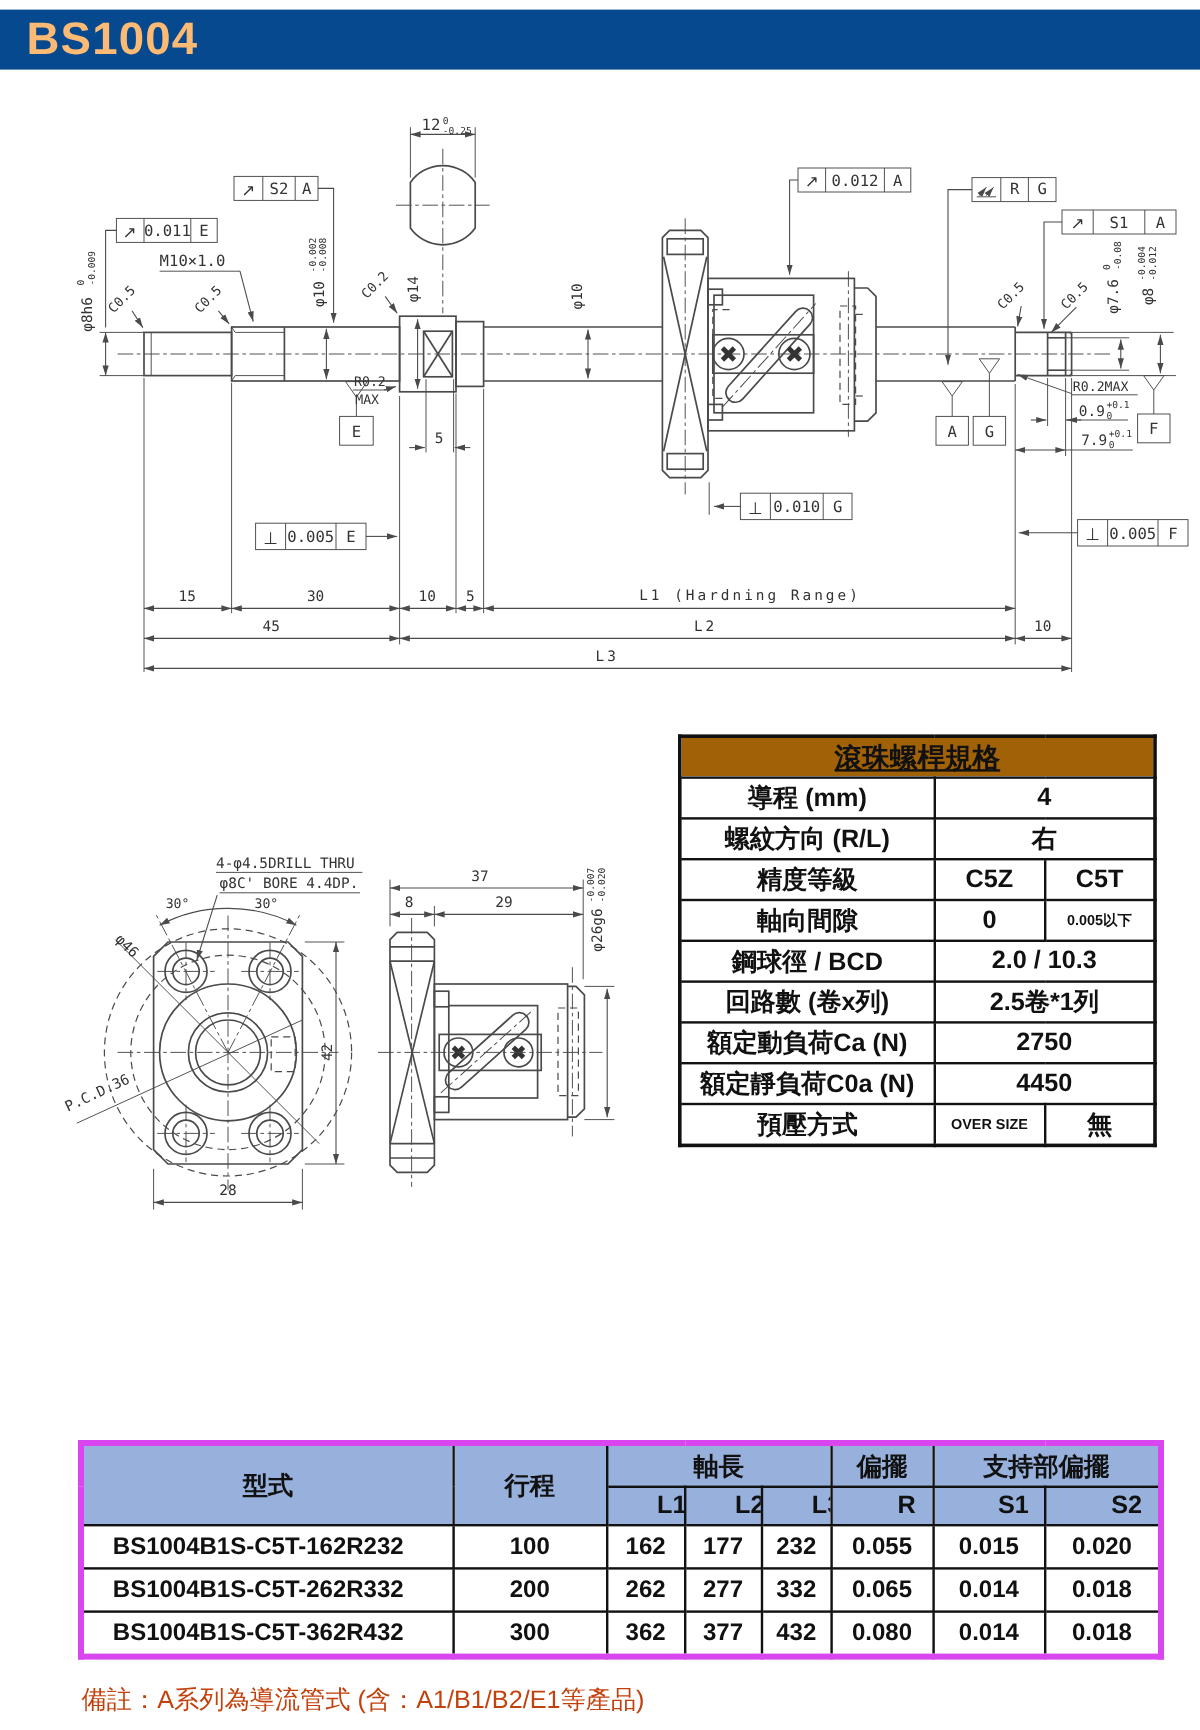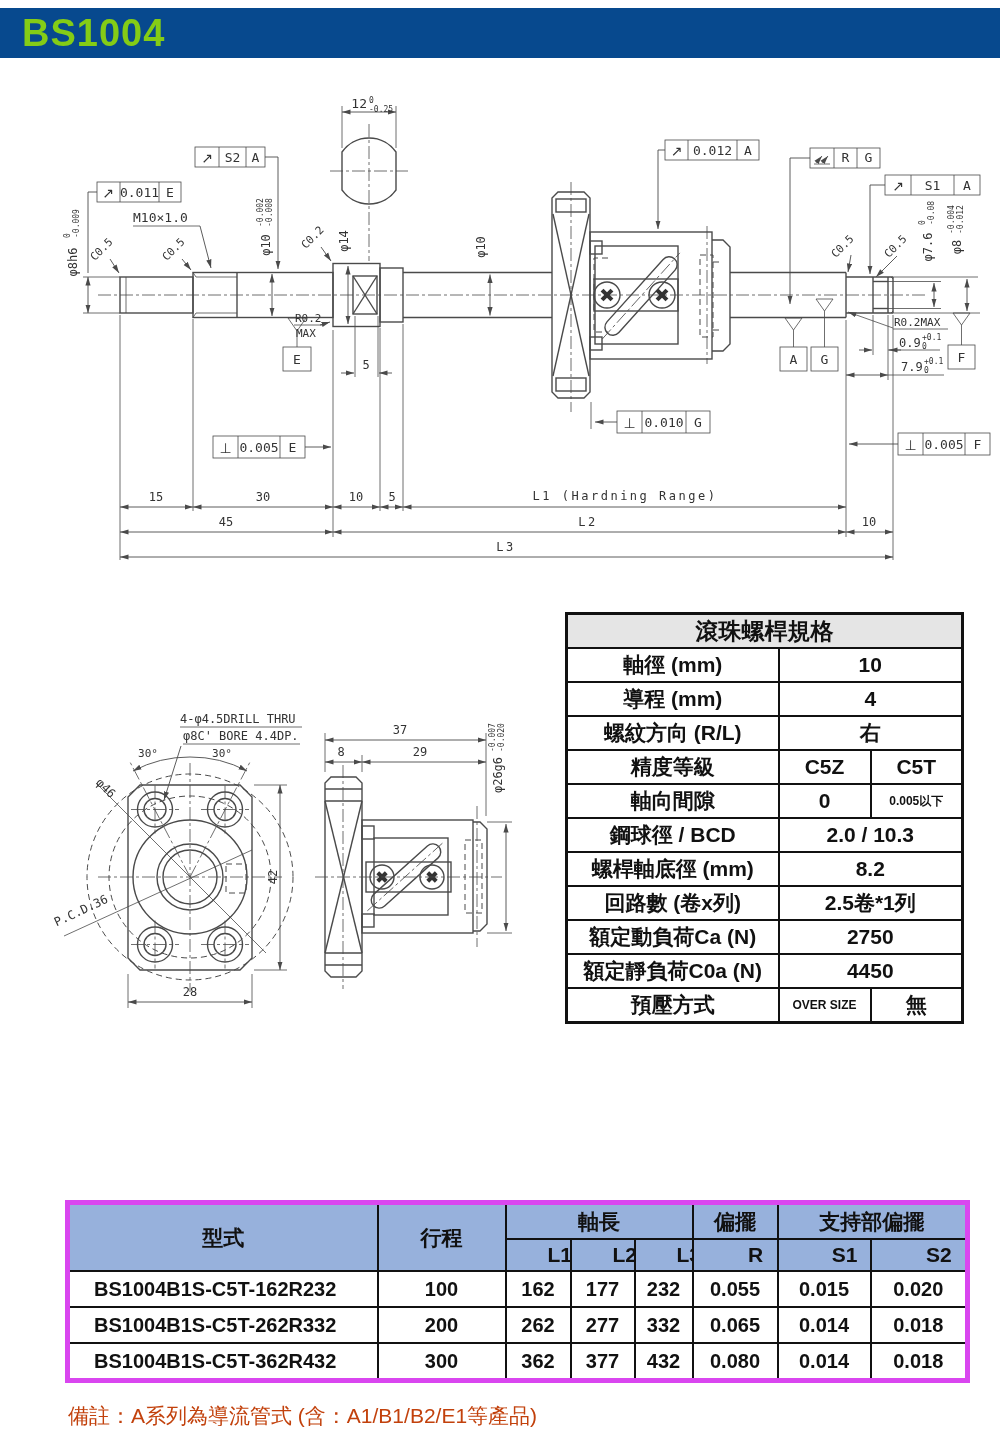--- a/index.html
+++ b/index.html
@@ -1,36 +1,36 @@
 <!DOCTYPE html>
 <html><head>
 <meta charset="utf-8">
 <style>
   html,body{margin:0;padding:0;background:#fff;}
   body{width:1000px;height:1442px;position:relative;font-family:"Liberation Sans","DejaVu Sans",sans-serif;overflow:hidden;}
   .titlebar{position:absolute;left:0;top:8px;width:1000px;height:50px;background:#07498e;display:flex;align-items:center;}
-  .titlebar .ttl{color:#84cc16;font-size:38px;font-weight:bold;margin-left:22px;letter-spacing:1px;}
+  .titlebar .ttl{color:#fdba74;font-size:38px;font-weight:bold;margin-left:22px;letter-spacing:1px;}
   svg{position:absolute;}
   .ln{stroke:#4a4a4a;stroke-width:1.4;fill:none;}
   .thin{stroke:#4a4a4a;stroke-width:0.8;fill:none;}
   .dim{stroke:#4a4a4a;stroke-width:0.9;fill:none;}
   .cl{stroke:#4a4a4a;stroke-width:0.8;fill:none;stroke-dasharray:13 3 3 3;}
   .hid{stroke:#4a4a4a;stroke-width:1;fill:none;stroke-dasharray:6 4;}
   text{fill:#333;}
   .t13{font:13px "DejaVu Sans Mono","Liberation Mono",monospace;}
   .t12{font:12px "DejaVu Sans Mono","Liberation Mono",monospace;}
   .t11{font:11px "DejaVu Sans Mono","Liberation Mono",monospace;}
   .t8{font:8px "DejaVu Sans Mono","Liberation Mono",monospace;}
   .sym{font:14px "DejaVu Sans","Liberation Sans",sans-serif;}
   .ls{letter-spacing:2.5px;}
   table{border-collapse:collapse;position:absolute;table-layout:fixed;background:#fff;}
   td{border:2px solid #111;color:#111;text-align:center;font-weight:bold;padding:0;overflow:hidden;}
   .spec{left:565px;top:612px;width:396px;border:3px solid #111;}
   .spec td{font-size:21px;height:32px;}
-  .spec td.ttl2{background:#e5e5e5;font-size:23px;}
+  .spec td.ttl2{background:#a16207;font-size:23px;text-decoration:underline;}
   .spec td.sm{font-size:12px;}
   .models{left:65px;top:1200px;width:900px;border:5px solid #d946ef;}
   .models td{font-size:20px;}
   .models .hd td{background:#97b1dc;font-size:21px;}
   .models .h1 td{height:33px;} .models .h2 td{height:30px;padding-left:41px;}
   .models .dr td{height:34px;}
   .models td.mname{text-align:left;padding-left:24px;font-size:20px;}
   .note{position:absolute;left:68px;top:1402px;font-size:21px;color:#c2410c;}
 </style>
 </head>
@@ -462,48 +462,40 @@
   <colgroup>
       <col style="width:212px">
       <col style="width:92px">
       <col style="width:92px">
     </colgroup>
   <tbody>
       <tr>
         <td colspan="3" class="ttl2">滾珠螺桿規格</td>
       </tr>
   <tr>
-        <td>軸徑 (mm)</td>
-        <td colspan="2">10</td>
-      </tr>
-  <tr>
         <td>導程 (mm)</td>
         <td colspan="2">4</td>
       </tr>
   <tr>
         <td>螺紋方向 (R/L)</td>
         <td colspan="2">右</td>
       </tr>
   <tr>
         <td>精度等級</td>
         <td>C5Z</td>
         <td>C5T</td>
       </tr>
   <tr>
         <td>軸向間隙</td>
         <td>0</td>
         <td class="sm">0.005以下</td>
       </tr>
   <tr>
         <td>鋼球徑 / BCD</td>
         <td colspan="2">2.0 / 10.3</td>
-      </tr>
-  <tr>
-        <td>螺桿軸底徑 (mm)</td>
-        <td colspan="2">8.2</td>
       </tr>
   <tr>
         <td>回路數 (卷x列)</td>
         <td colspan="2">2.5卷*1列</td>
       </tr>
   <tr>
         <td>額定動負荷Ca (N)</td>
         <td colspan="2">2750</td>
       </tr>
   <tr>

